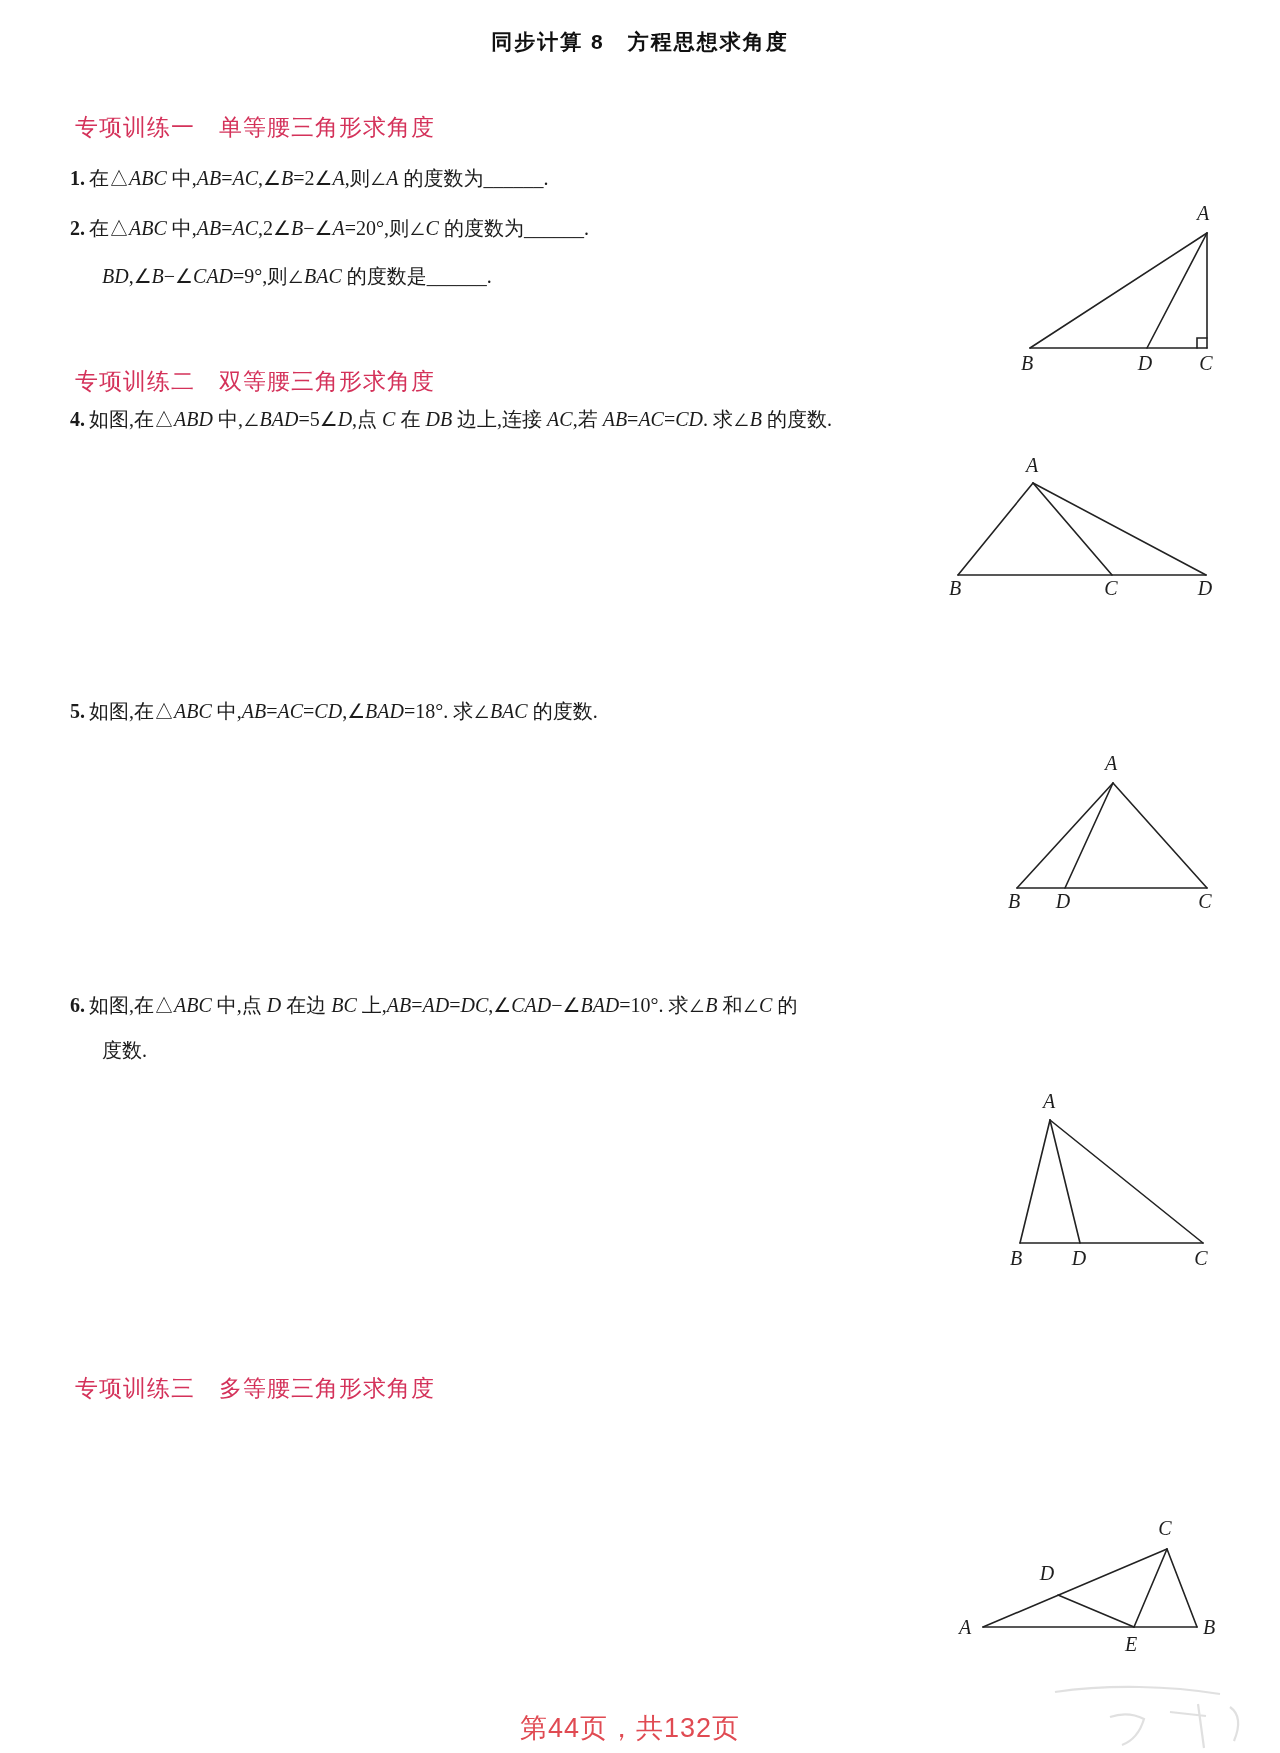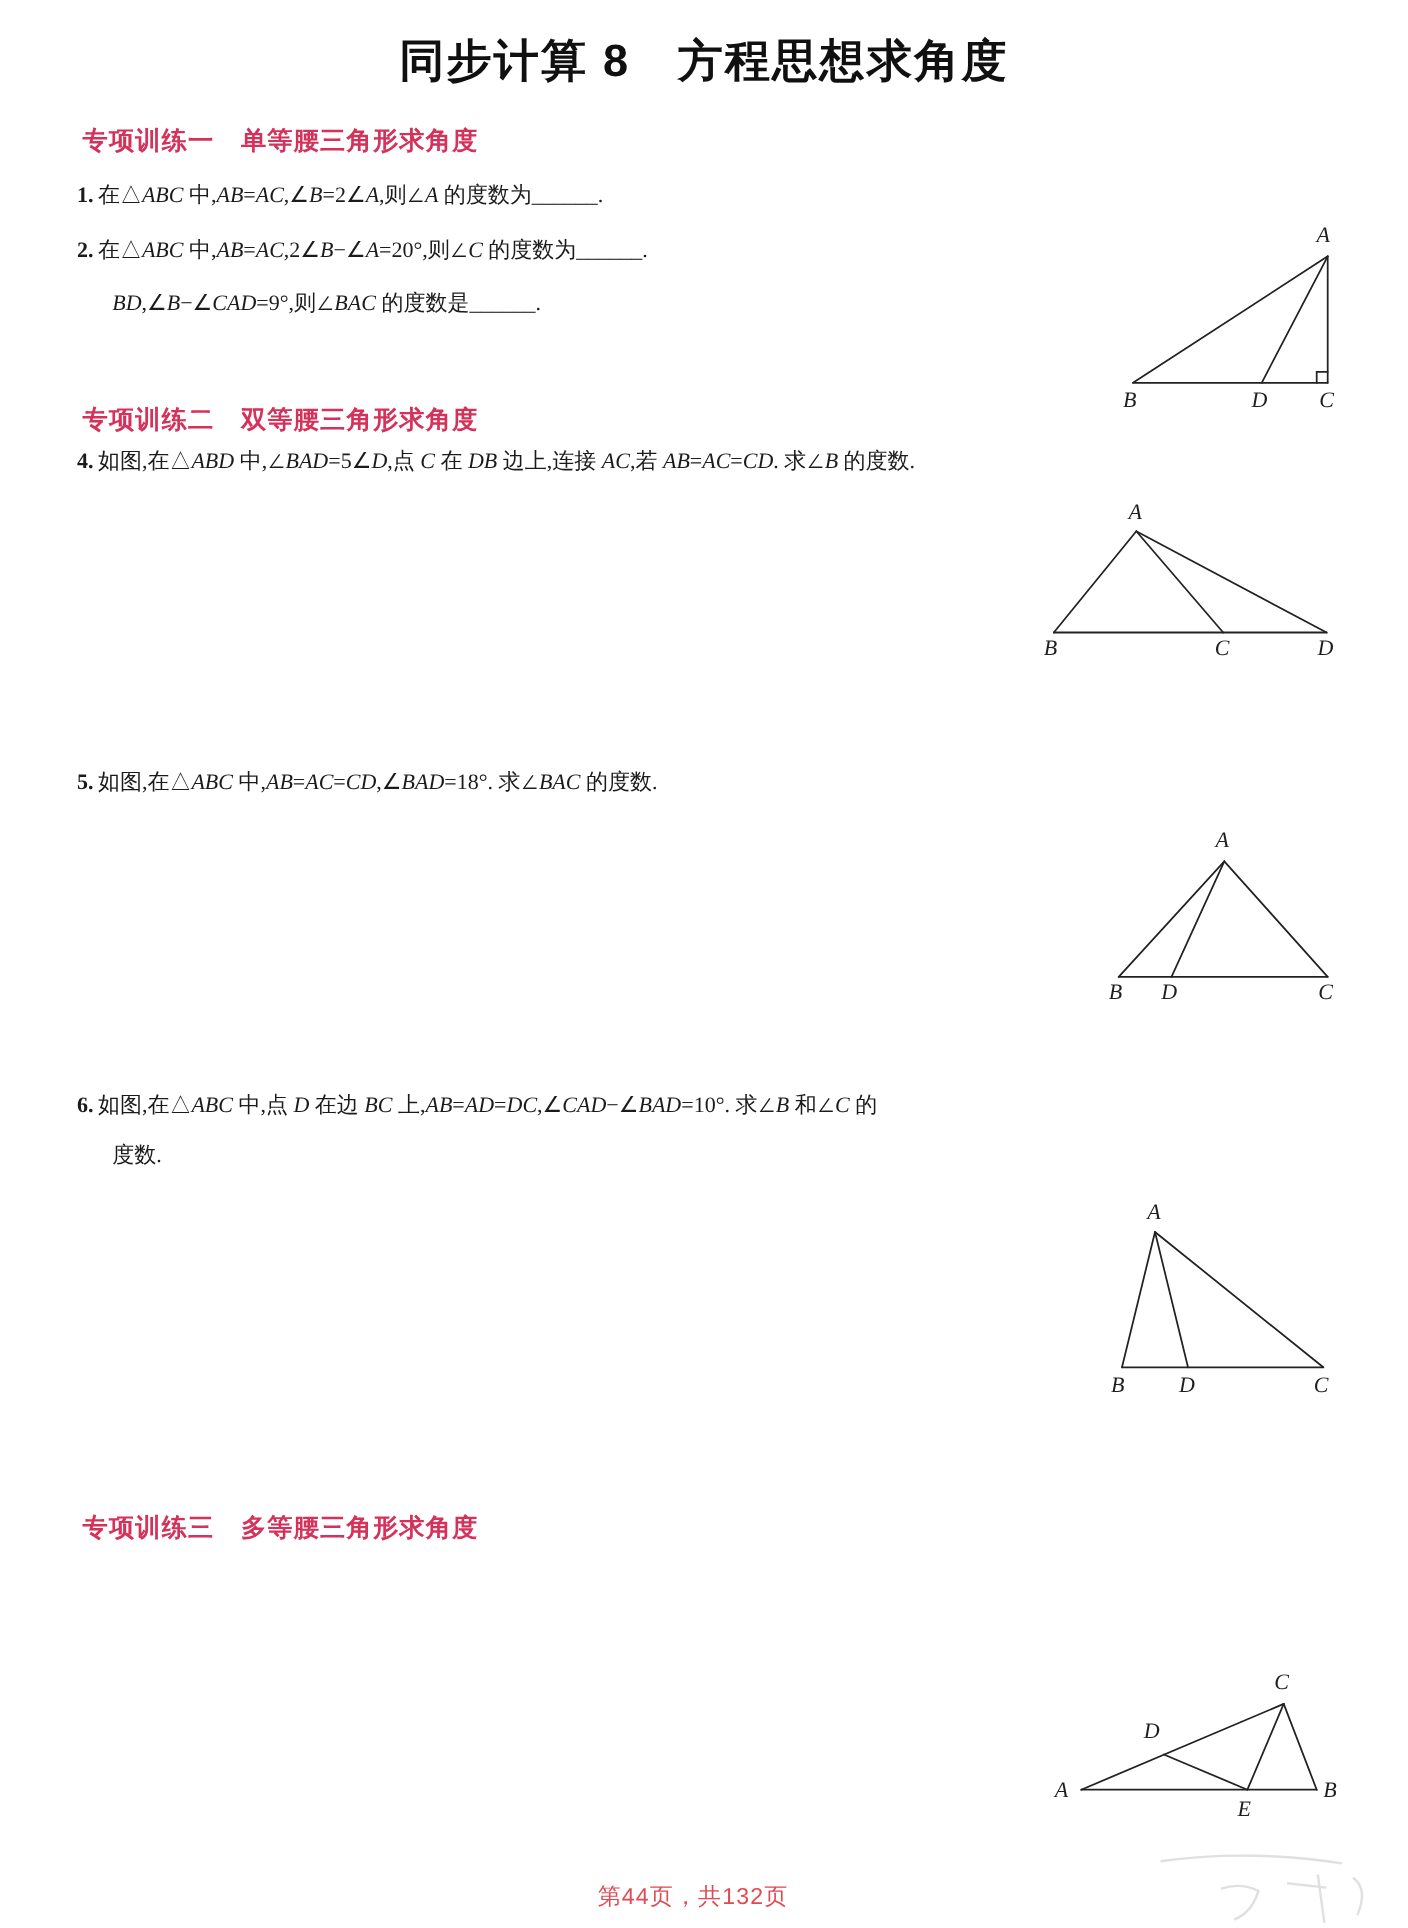--- a/index.html
+++ b/index.html
@@ -2,43 +2,43 @@
 <html style="--section-heading: #d4325a; --footer: #e04a52;"><head>
 <meta charset="utf-8">
 <style>
   html,body{margin:0;padding:0;}
   body{
     width:1280px;height:1753px;position:relative;background:#ffffff;
     font-family:"Liberation Serif",serif;color:#1c1c1c;overflow:hidden;
   }
   .title{
     position:absolute;left:0;top:28px;width:100%;margin:0;text-align:center;
-    font-family:"Liberation Sans",sans-serif;font-weight:bold;font-size:41px;
+    font-family:"Liberation Sans",sans-serif;font-weight:bold;font-size:21px;
     letter-spacing:2px;color:#101010;
   }
   .sec{
     position:absolute;left:75px;white-space:nowrap;
-    font-family:"Liberation Sans",sans-serif;font-weight:bold;font-size:23px;
+    font-family:"Liberation Sans",sans-serif;font-weight:normal;font-size:23px;
     letter-spacing:1px;color:var(--section-heading,#d4325a);
   }
   .prob{position:absolute;left:70px;font-size:20px;color:#1b1b1b;}
   .pline{height:45px;line-height:45px;white-space:nowrap;}
   .pline.cont{padding-left:32px;}
   .pnum{font-weight:bold;margin-right:4px;}
   .pline i{font-style:italic;font-family:"Liberation Serif",serif;}
   .diag{position:absolute;}
   .diag line,.diag path{stroke:#222;stroke-width:1.6;fill:none;stroke-linecap:round;}
   .diag text{
     font-size:20px;font-style:italic;fill:#1e1e1e;text-anchor:middle;
     font-family:"Liberation Serif",serif;
   }
   .scribble path{stroke:#c7c7c7;stroke-width:2.2;fill:none;opacity:.55;}
   .footer{
     position:absolute;left:505px;top:1710px;width:250px;text-align:center;
-    font-size:21px;font-family:"Liberation Sans",sans-serif;
+    font-size:27px;font-family:"Liberation Sans",sans-serif;
     color:var(--footer,#e04a52);letter-spacing:1px;
   }
 </style>
 </head>
 <body>
 
 <h1 class="title">同步计算 8　方程思想求角度</h1>
 
 <div class="sec" style="top:112px">专项训练一　单等腰三角形求角度</div>
 

